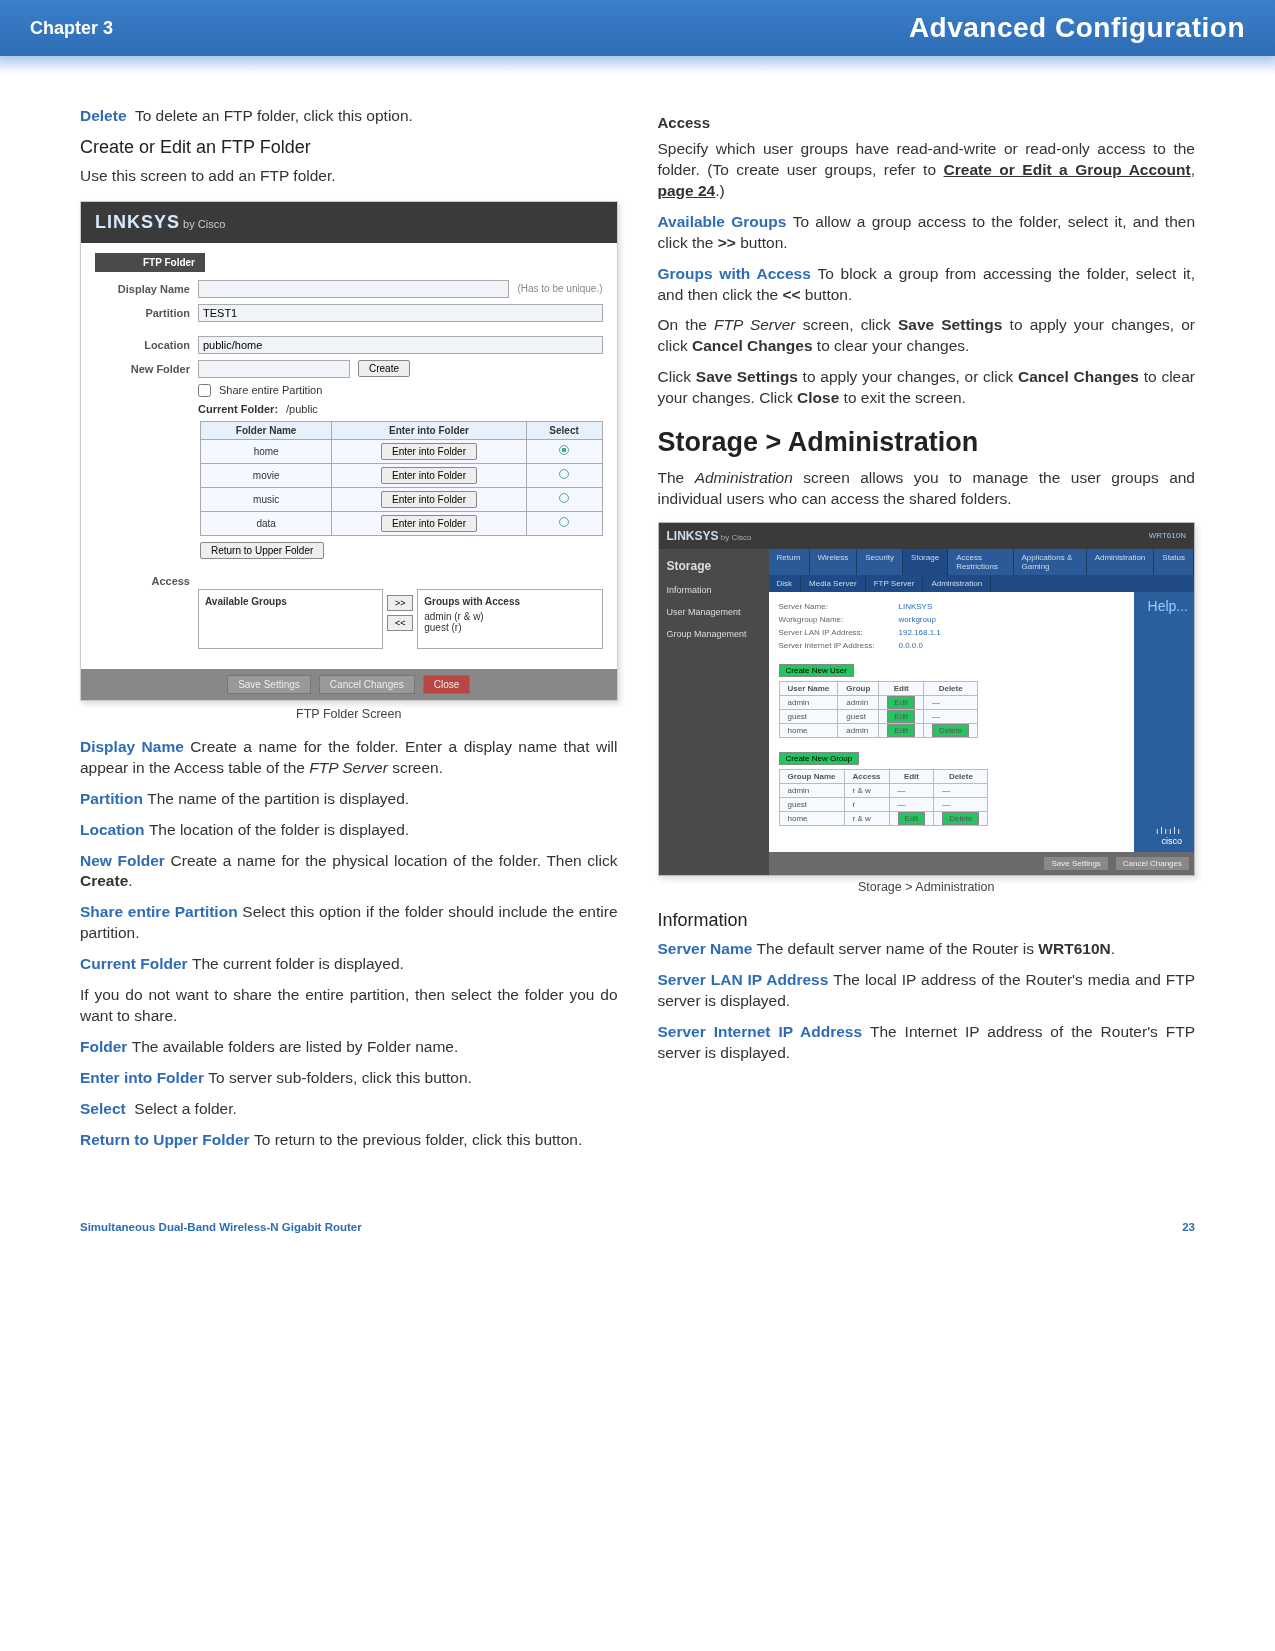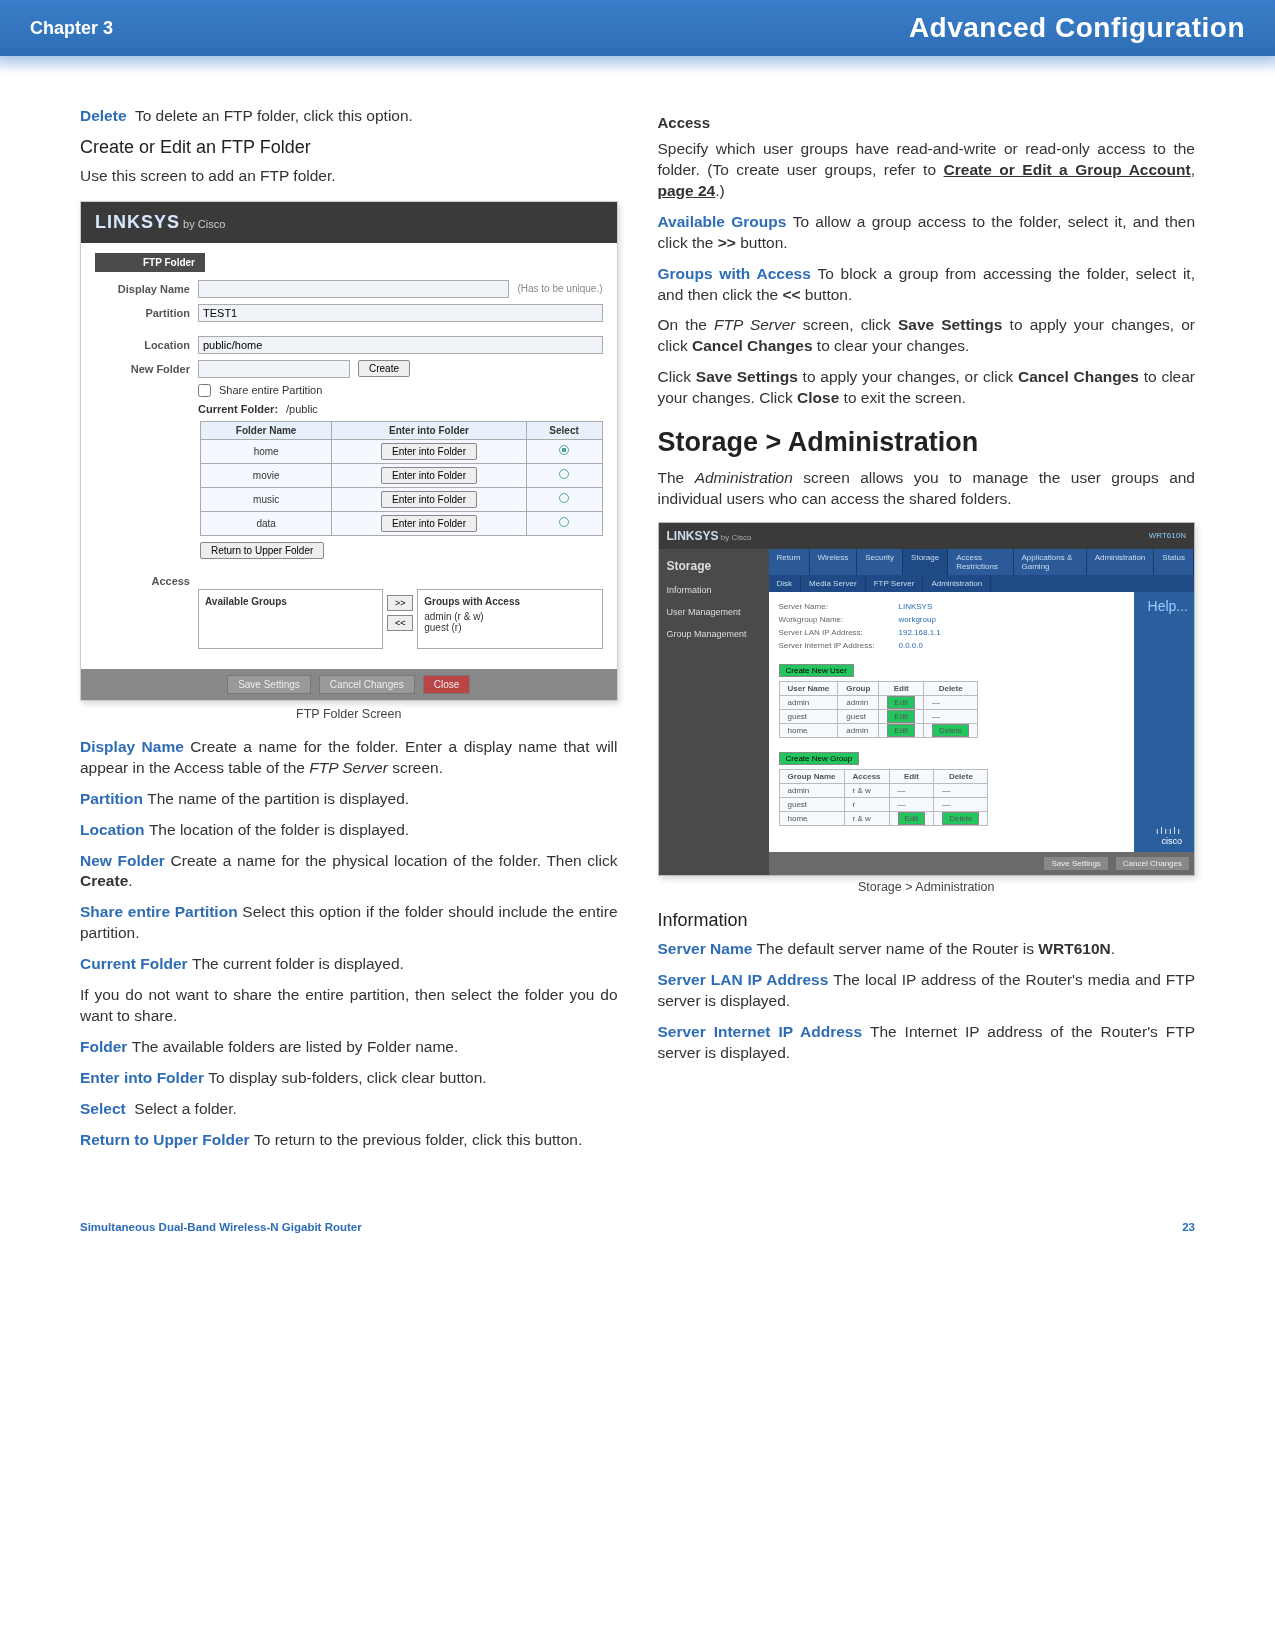--- a/index.html
+++ b/index.html
@@ -255,21 +255,21 @@
       <span class="term">Display Name</span>
       <span>Create a name for the folder. Enter a display name that will appear in the Access table of the </span><span class="italic">FTP Server</span><span> screen.</span>
     </p>
     <p><span class="term">Partition</span>&nbsp;<span>The name of the partition is displayed.</span></p>
     <p><span class="term">Location</span>&nbsp;<span>The location of the folder is displayed.</span></p>
     <p><span class="term">New Folder</span>&nbsp;<span>Create a name for the physical location of the folder. Then click </span><span class="bold">Create</span><span>.</span></p>
     <p><span class="term">Share entire Partition</span>&nbsp;<span>Select this option if the folder should include the entire partition.</span></p>
     <p><span class="term">Current Folder</span>&nbsp;<span>The current folder is displayed.</span></p>
     <p>If you do not want to share the entire partition, then select the folder you do want to share.</p>
     <p><span class="term">Folder</span>&nbsp;<span>The available folders are listed by Folder name.</span></p>
-    <p><span class="term">Enter into Folder</span>&nbsp;<span>To display sub-folders, click clear button.</span></p>
+    <p><span class="term">Enter into Folder</span>&nbsp;<span>To server sub-folders, click this button.</span></p>
     <p><span class="term">Select</span>&nbsp;<span> Select a folder.</span></p>
     <p><span class="term">Return to Upper Folder</span>&nbsp;<span>To return to the previous folder, click this button.</span></p>
   </div>
 
   <div class="col">
     <h3 class="mini">Access</h3>
     <p>
       <span>Specify which user groups have read-and-write or read-only access to the folder. (To create user groups, refer to </span><span class="bold underline">Create or Edit a Group Account</span><span>, </span><span class="bold underline">page 24</span><span>.)</span>
     </p>
     <p><span class="term">Available Groups</span>&nbsp;<span>To allow a group access to the folder, select it, and then click the </span><span class="bold">&gt;&gt;</span><span> button.</span></p>

